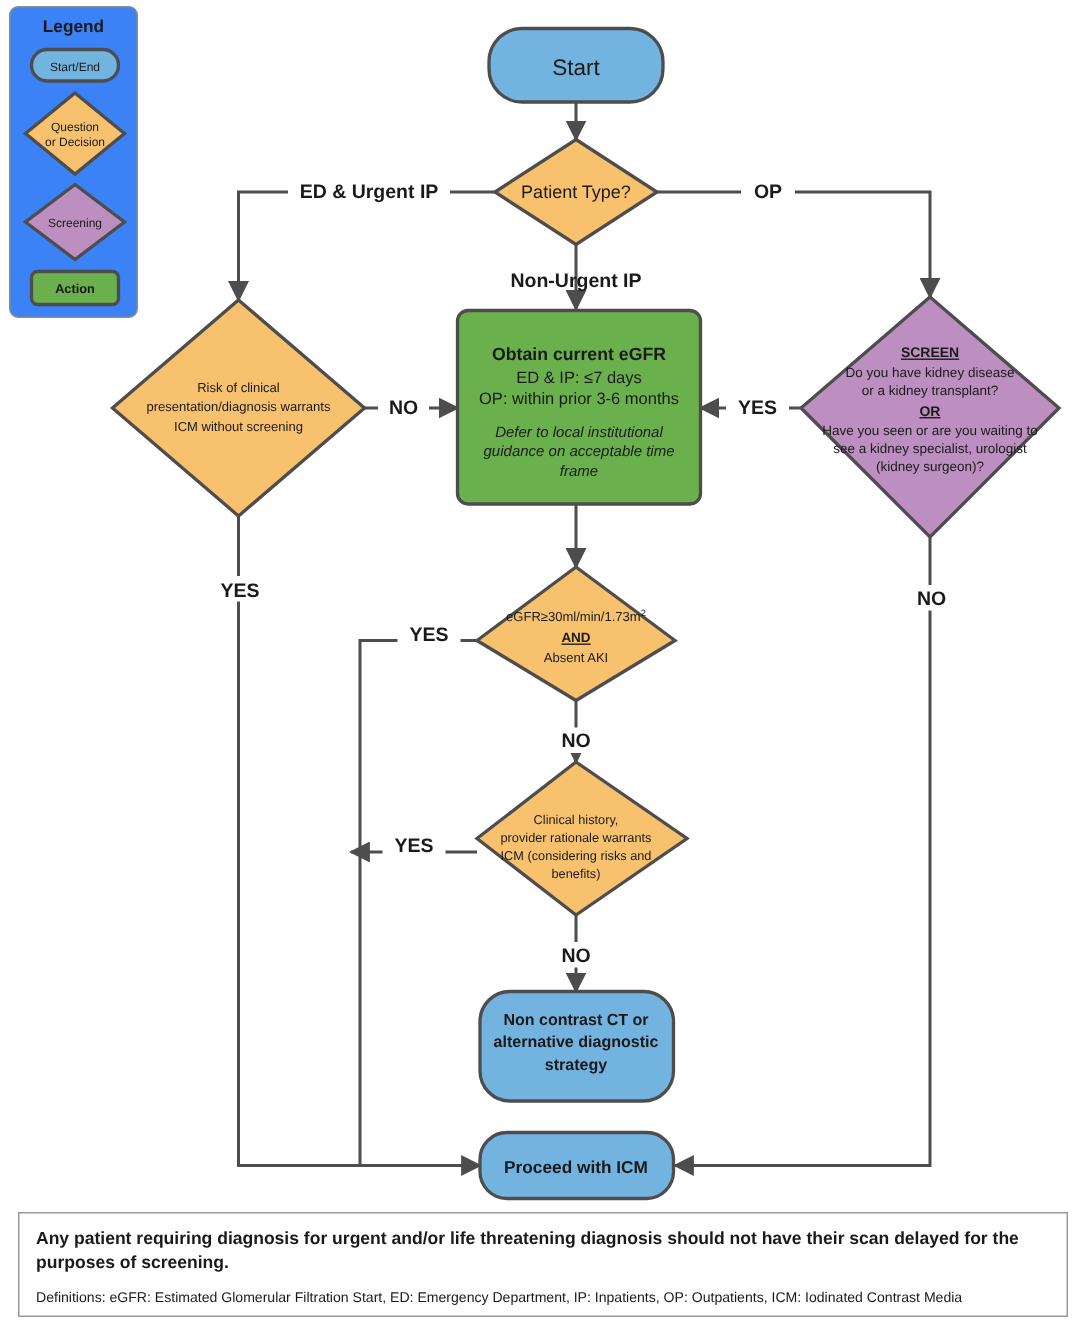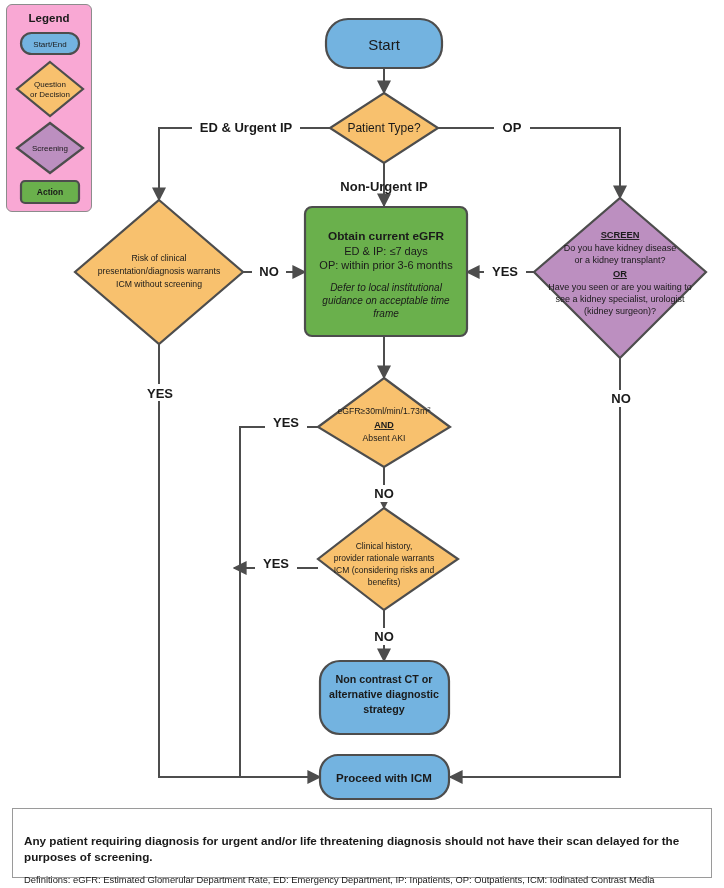--- a/index.html
+++ b/index.html
@@ -6,25 +6,25 @@
   body{width:724px;height:888px;position:relative;
        font-family:"Liberation Sans","DejaVu Sans",sans-serif;}
   #root{position:relative;width:724px;height:888px;overflow:hidden;background:#fff;}
   svg{position:absolute;top:0;left:0;}
   .shp{stroke:#4d4d4d;stroke-width:2.2;}
   .ln{stroke:#4d4d4d;stroke-width:2;fill:none;}
   .txt{font-family:"Liberation Sans","DejaVu Sans",sans-serif;fill:#1a1a1a;}
   .edge-lbl{font-family:"Liberation Sans","DejaVu Sans",sans-serif;
             fill:#1a1a1a;font-weight:bold;font-size:13px;text-anchor:middle;}
   .legend-box{position:absolute;left:6px;top:4px;width:84px;height:206px;
-      border:1.6px solid #8c8c8c;border-radius:6px;background:#f9a8d4;}
+      border:1.6px solid #8c8c8c;border-radius:6px;background:#3b82f6;}
   .legend-title{position:absolute;left:0;top:7px;width:84px;text-align:center;
       font-size:11.5px;font-weight:bold;color:#1a1a1a;}
   .footer{position:absolute;left:12px;top:808px;width:700px;height:70px;
-      border:1.4px solid #9a9a9a;background:#fff;box-sizing:border-box;padding:24px 11px;}
+      border:1.4px solid #9a9a9a;background:#fff;box-sizing:border-box;padding:9px 11px;}
   .footer-main{font-size:11.7px;font-weight:bold;color:#1a1a1a;line-height:1.35;}
   .footer-def{font-size:9.4px;color:#1a1a1a;margin-top:9px;}
   .footer-def b{font-weight:normal;}
 </style>
 </head>
 <body>
 
 <div id="root">
 
   <div class="legend-box">
@@ -161,17 +161,17 @@
     <text class="txt" x="384" y="782" font-size="11.5" font-weight="bold" text-anchor="middle">Proceed with ICM</text>
   </svg>
 
   <div class="footer">
     <div class="footer-main">
       <span>Any patient requiring diagnosis for urgent and/or life threatening diagnosis should not have their scan delayed for the</span>
       <span>purposes of screening.</span>
     </div>
     <div class="footer-def">
       <b>Definitions:</b>
-      <span>eGFR: Estimated Glomerular Department Rate, ED: Emergency Department, IP: Inpatients, OP: Outpatients, ICM: Iodinated Contrast Media</span>
+      <span>eGFR: Estimated Glomerular Filtration Start, ED: Emergency Department, IP: Inpatients, OP: Outpatients, ICM: Iodinated Contrast Media</span>
     </div>
   </div>
 
 </div>
 
 </body></html>

